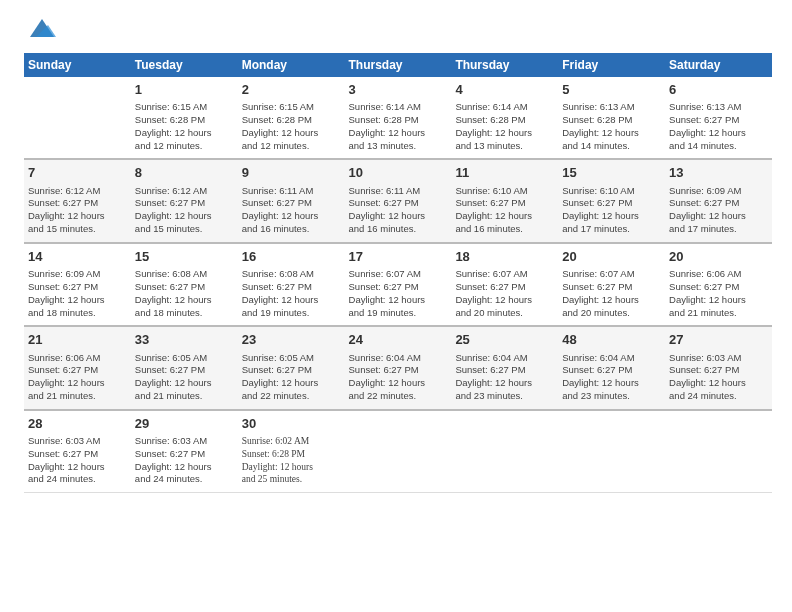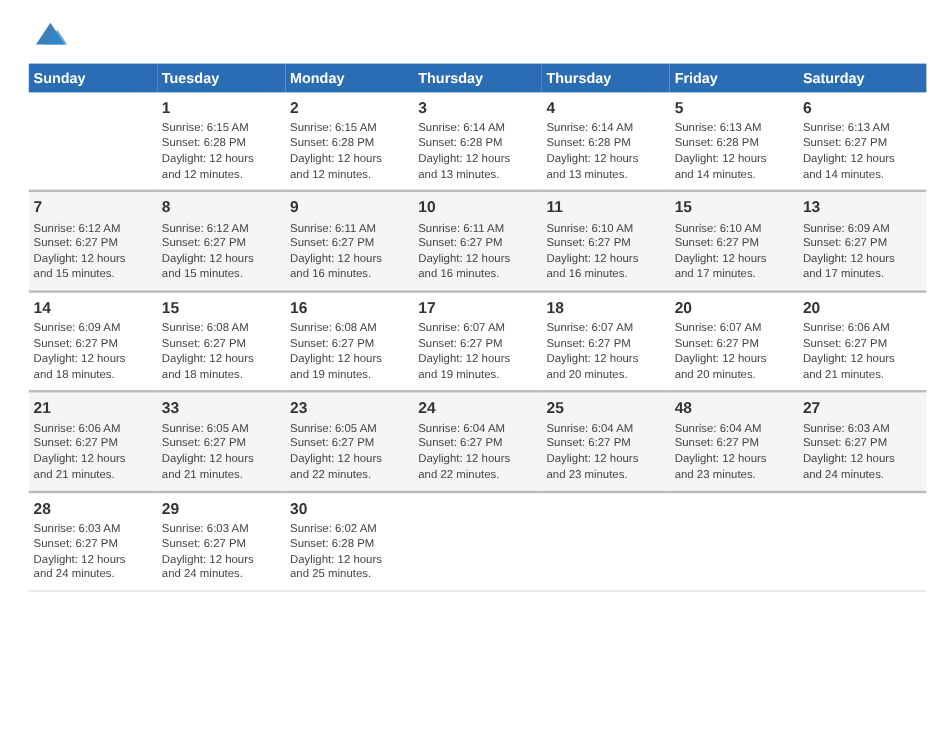--- a/index.html
+++ b/index.html
@@ -342,21 +342,21 @@
           </td>
           <td>
             <span class="day-num">29</span>
             <div class="day-info" style="white-space: pre-line;">Sunrise: 6:03 AM
 Sunset: 6:27 PM
 Daylight: 12 hours
 and 24 minutes.</div>
           </td>
           <td>
             <span class="day-num">30</span>
-            <div class="day-info" style="white-space: pre-line;">Sunrise: 6:02 AM
+            <div class="day-info" style="white-space: pre-line; font-family: Liberation Serif, serif;">Sunrise: 6:02 AM
 Sunset: 6:28 PM
 Daylight: 12 hours
 and 25 minutes.</div>
           </td>
           <td></td>
           <td></td>
           <td></td>
           <td></td>
         </tr>
       </tbody>

